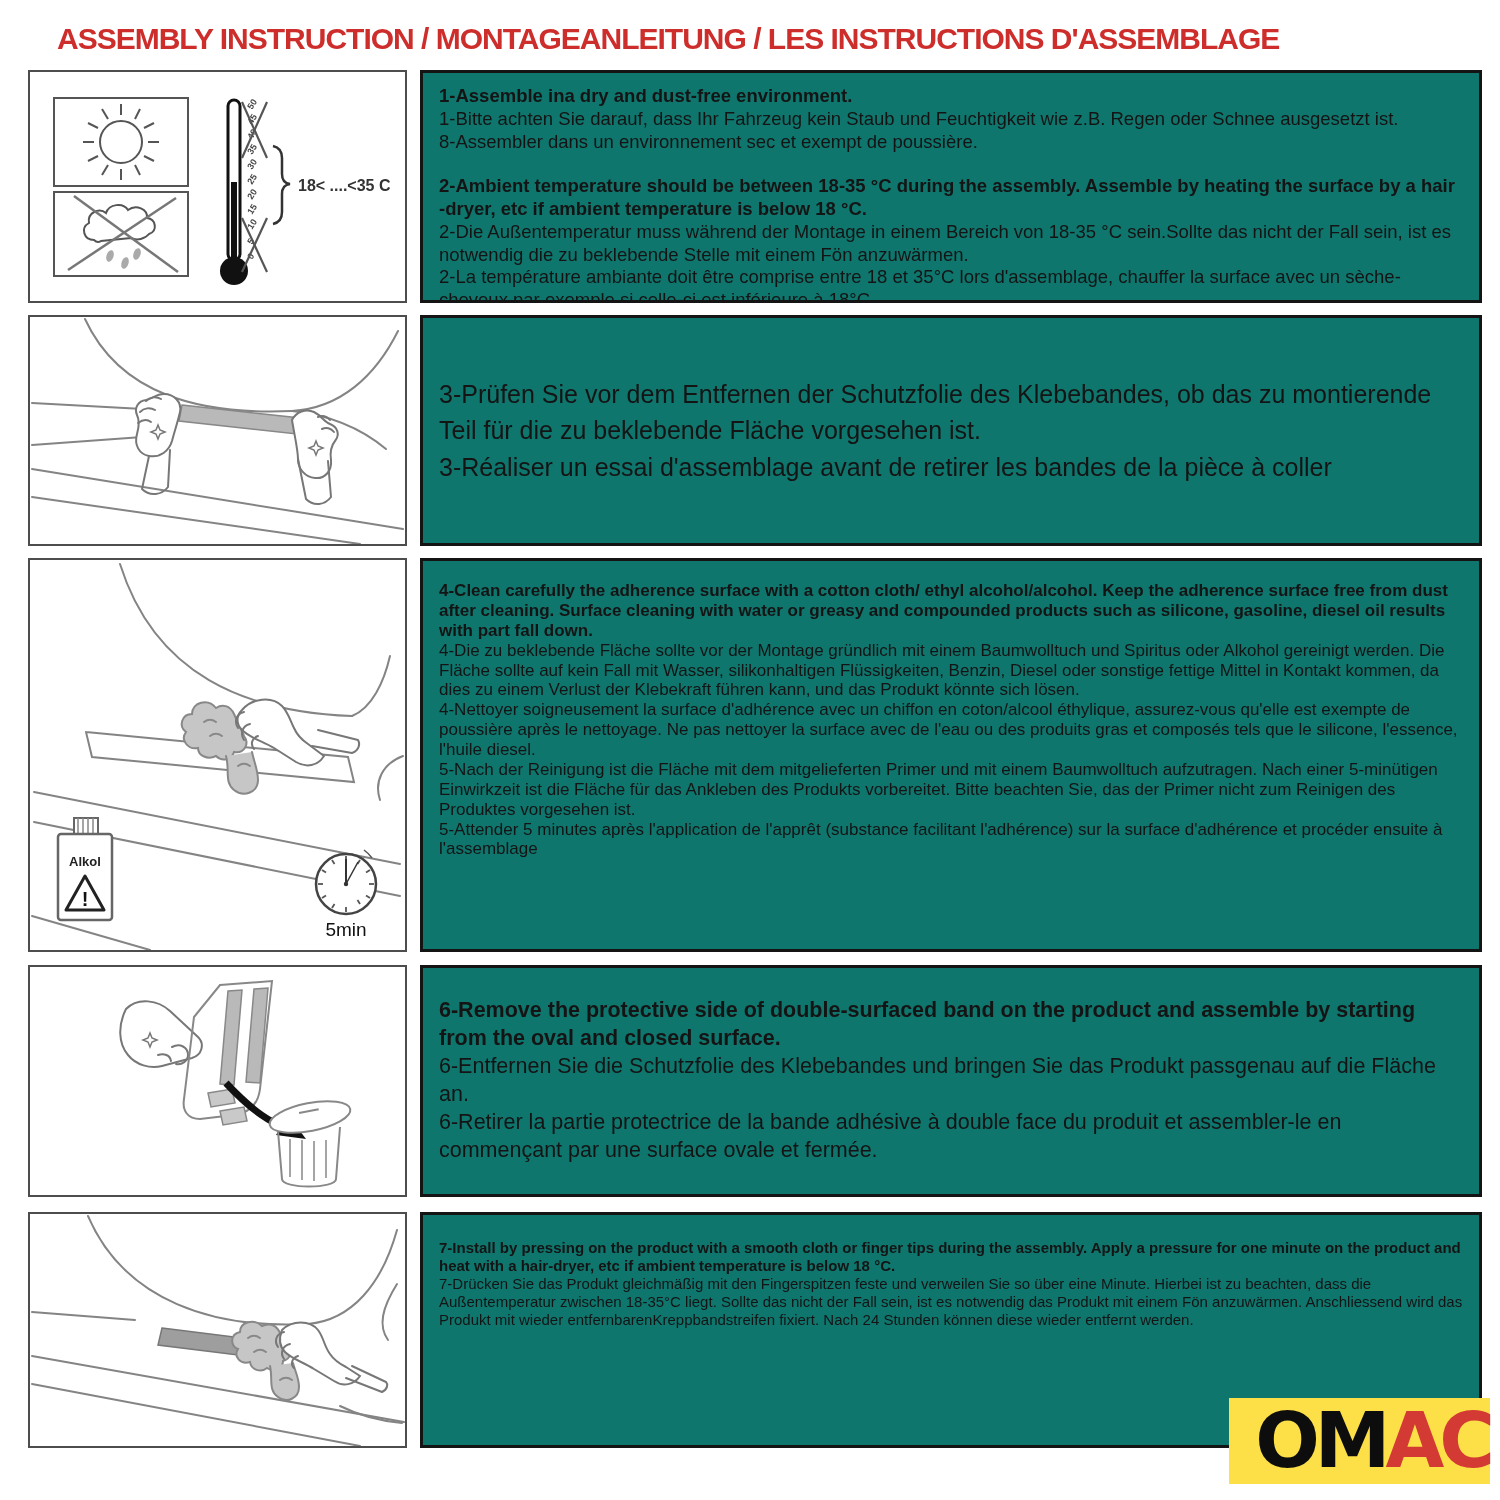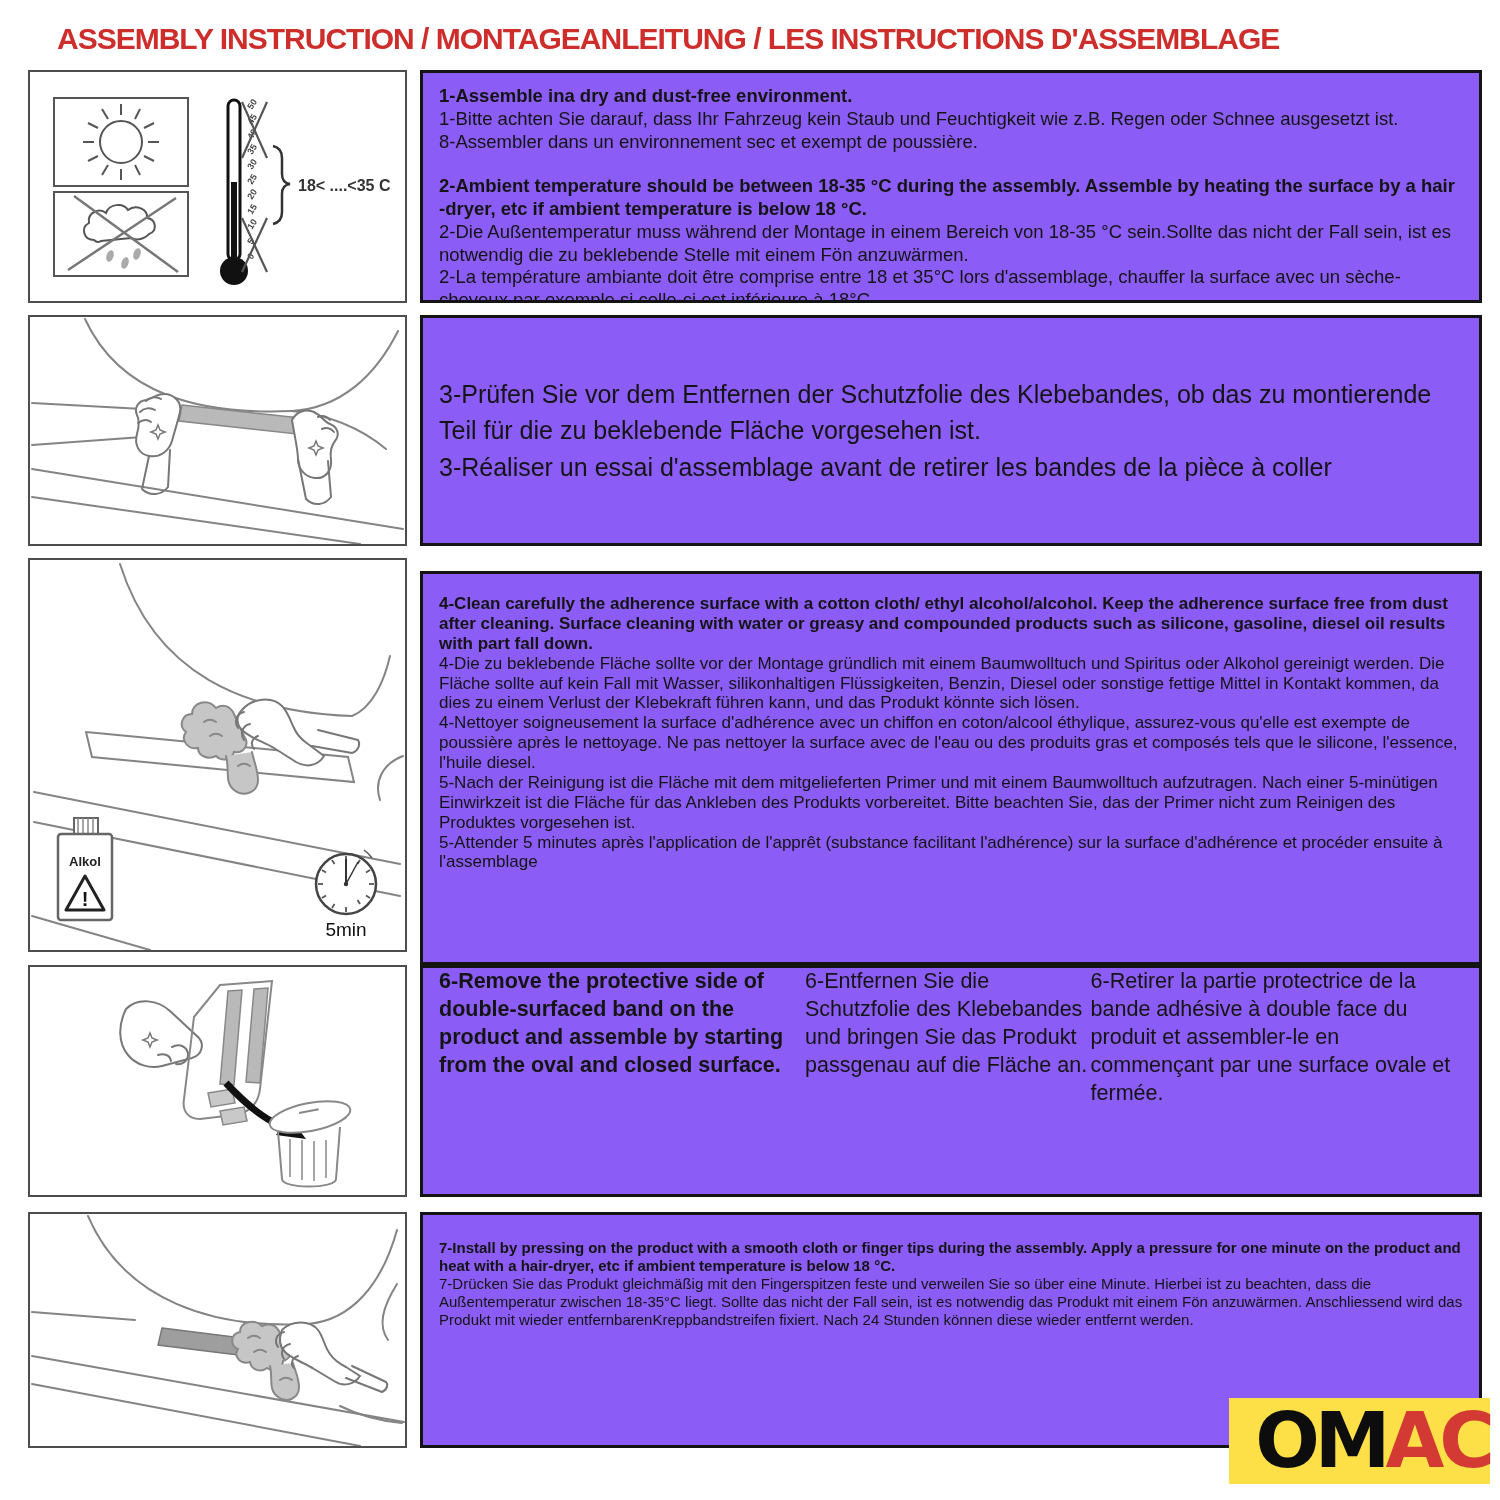--- a/index.html
+++ b/index.html
@@ -15,31 +15,31 @@
     text-align:right;
   }
   
   .ibox{
     position:absolute;left:28px;width:379px;box-sizing:border-box;
     border:2px solid #4d4d4d;background:#fff;overflow:hidden;
   }
   
   .tbox{
     position:absolute;left:420px;width:1062px;box-sizing:border-box;
-    border:3px solid #141414;background:#8b5cf6;padding:0 16px;overflow:hidden;
+    border:3px solid #141414;background:#0f766e;padding:0 16px;overflow:hidden;
   }
   .r1{top:70px;height:233px}
   .r2{top:315px;height:231px}
   .r3{top:558px;height:394px}
   .r4{top:965px;height:232px}
   .r5{top:1212px;height:236px}
   .tx1{padding-top:12px;font-size:18.5px;line-height:1.23;}
   .tx2{font-size:25px;line-height:1.45;display:flex;flex-direction:column;justify-content:center;}
-  .tx3{padding-top:20px;font-size:17px;line-height:1.17;margin-top:13px;}
-  .tx4{font-size:21.5px;line-height:1.3;display:flex;flex-direction:row;justify-content:flex-end;}
+  .tx3{padding-top:20px;font-size:17px;line-height:1.17;}
+  .tx4{font-size:21.5px;line-height:1.3;display:flex;flex-direction:column;justify-content:center;}
   .tx5{padding-top:24px;font-size:15px;line-height:1.2;}
   p{margin:0;}
   .b{font-weight:bold;}
   .g22{margin-top:22px;}
   .g16{margin-top:16px;}
   svg{display:block;}
   .logo{
     position:absolute;top:1398px;right:10px;height:86px;background:#fde047;
     padding-left:26px;display:flex;align-items:center;
     font-family:"DejaVu Sans", sans-serif;font-weight:bold;

